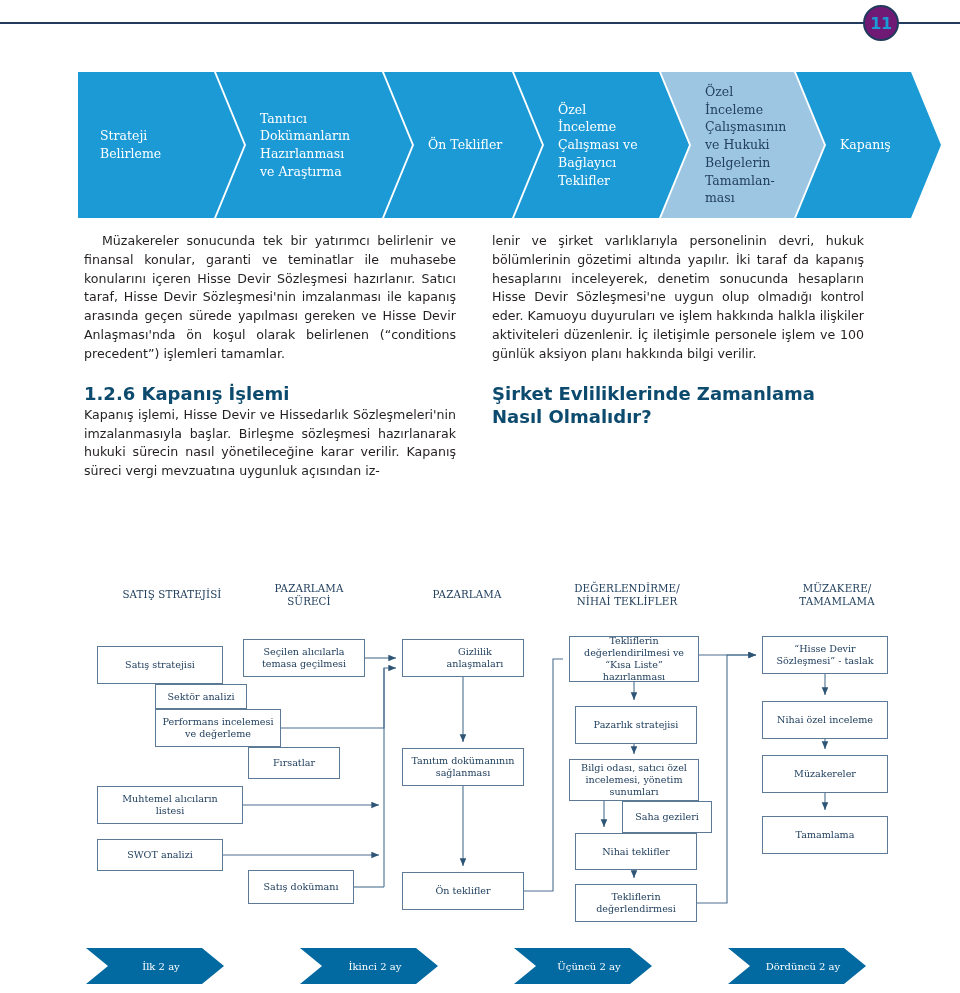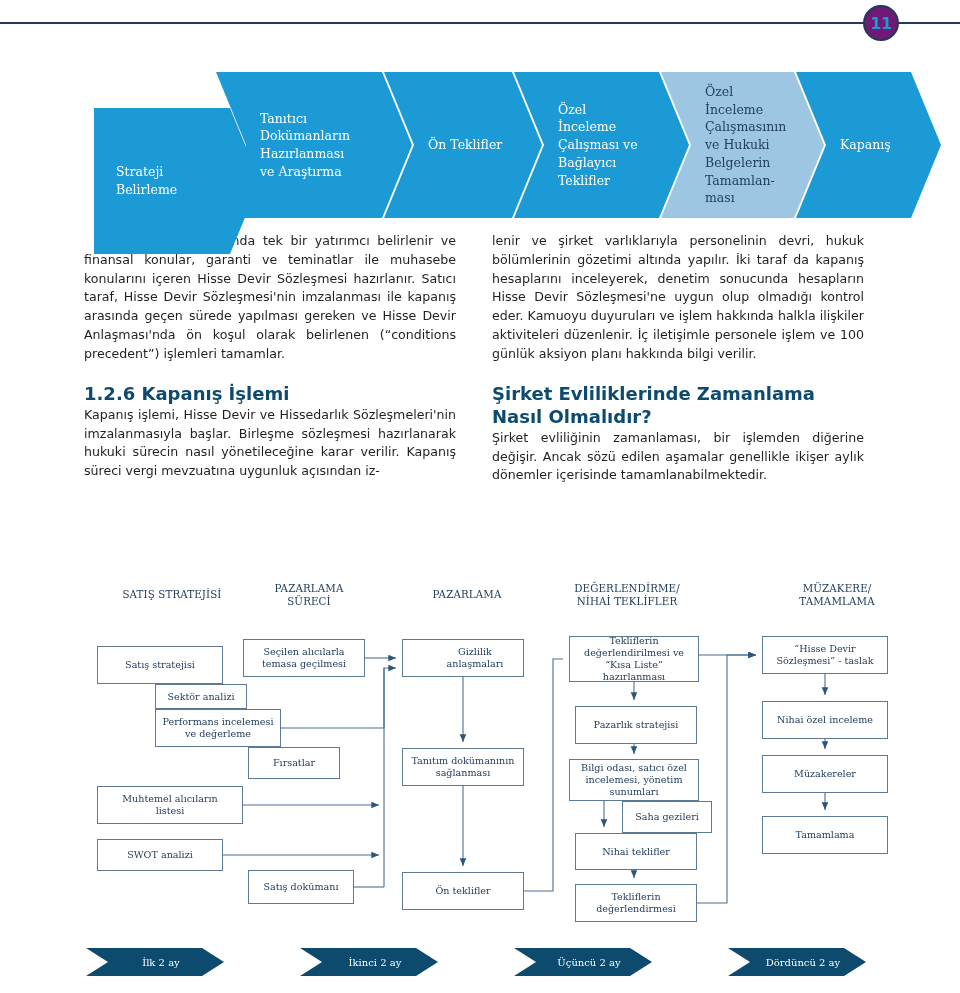--- a/index.html
+++ b/index.html
@@ -145,41 +145,41 @@
   #timeline-bar {
     position: absolute;
     left: 78px;
     top: 948px;
     width: 845px;
     height: 36px;
   }
   .tl-chevron {
     position: absolute;
     top: 0;
-    height: 28px;
-    background: #0c4a6e;
+    height: 36px;
+    background: #0369a1;
     clip-path: polygon(0 0, calc(100% - 22px) 0, 100% 50%, calc(100% - 22px) 100%, 0 100%, 22px 50%);
     display: flex;
     align-items: center;
     justify-content: center;
     color: #ffffff;
     font-family: "DejaVu Serif", serif;
     font-size: 10px;
     padding-left: 12px;
     box-sizing: border-box;
   }
 </style>
 </head>
 <body>
 
 <div id="page-header-rule"></div>
 <div id="page-number-badge">11</div>
 
 <div id="process-banner">
-    <div class="chevron first" style="left: 16px; width: 166px; z-index: 20; margin-top: 36px;">
+    <div class="chevron first" style="left: 0px; width: 166px; z-index: 20;">
       <span class="ch-label">Strateji<br>Belirleme</span>
     </div>
     <div class="chevron" style="left: 138px; width: 196px; z-index: 19;">
       <span class="ch-label">Tanıtıcı<br>Dokümanların<br>Hazırlanması<br>ve Araştırma</span>
     </div>
     <div class="chevron" style="left: 306px; width: 158px; z-index: 18;">
       <span class="ch-label">Ön Teklifler</span>
     </div>
     <div class="chevron" style="left: 436px; width: 175px; z-index: 17;">
       <span class="ch-label">Özel<br>İnceleme<br>Çalışması ve<br>Bağlayıcı<br>Teklifler</span>
@@ -194,21 +194,20 @@
 
 <div class="text-col" id="text-col-left">
   <p class="para indent">Müzakereler sonucunda tek bir yatırımcı belirlenir ve finansal konular, garanti ve teminatlar ile muhasebe konularını içeren Hisse Devir Sözleşmesi hazırlanır. Satıcı taraf, Hisse Devir Sözleşmesi'nin imzalanması ile kapanış arasında geçen sürede yapılması gereken ve Hisse Devir Anlaşması'nda ön koşul olarak belirlenen (“conditions precedent”) işlemleri tamamlar.</p>
   <h3 class="sec-heading">1.2.6 Kapanış İşlemi</h3>
   <p class="para">Kapanış işlemi, Hisse Devir ve Hissedarlık Sözleşmeleri'nin imzalanmasıyla başlar. Birleşme sözleşmesi hazırlanarak hukuki sürecin nasıl yönetileceğine karar verilir. Kapanış süreci vergi mevzuatına uygunluk açısından iz-</p>
 </div>
 
 <div class="text-col" id="text-col-right">
   <p class="para">lenir ve şirket varlıklarıyla personelinin devri, hukuk bölümlerinin gözetimi altında yapılır. İki taraf da kapanış hesaplarını inceleyerek, denetim sonucunda hesapların Hisse Devir Sözleşmesi'ne uygun olup olmadığı kontrol eder. Kamuoyu duyuruları ve işlem hakkında halkla ilişkiler aktiviteleri düzenlenir. İç iletişimle personele işlem ve 100 günlük aksiyon planı hakkında bilgi verilir.</p>
   <h3 class="sec-heading">Şirket Evliliklerinde Zamanlama Nasıl Olmalıdır?</h3>
-  <p class="para">Şirket evliliğinin zamanlaması, bir işlemden diğerine değişir. Ancak sözü edilen aşamalar genellikle ikişer aylık dönemler içerisinde tamamlanabilmektedir.</p>
 </div>
 
 <div id="flow-diagram">
   <svg id="flow-svg" width="960" height="418">
     <defs>
       <marker id="arrow" markerWidth="8" markerHeight="8" refX="7" refY="3" orient="auto" markerUnits="strokeWidth">
         <path d="M0,0 L7,3 L0,6 z" fill="#2e5576"></path>
       </marker>
     </defs>
     <g stroke="#4a6f8f" stroke-width="1.1" fill="none">

